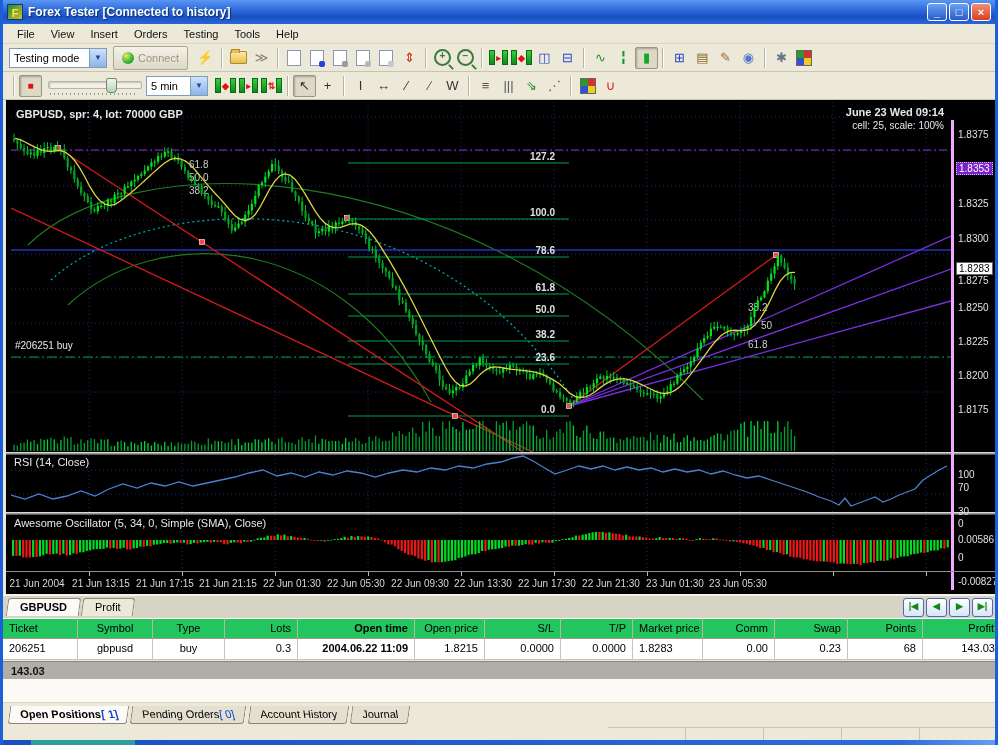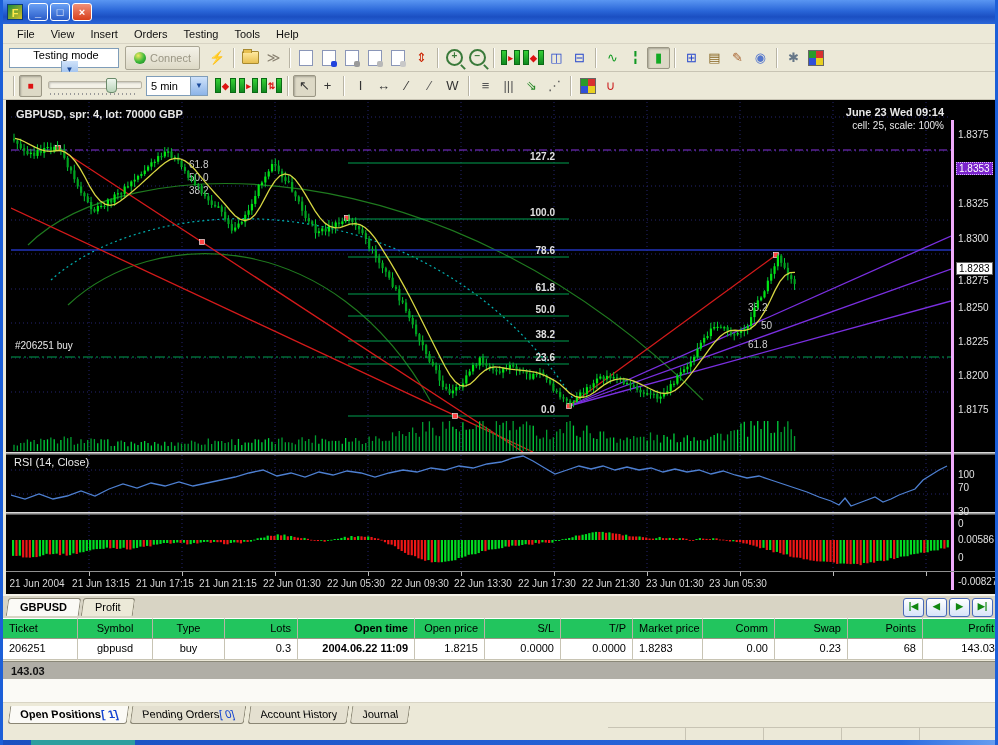--- a/index.html
+++ b/index.html
@@ -120,39 +120,40 @@
     background:linear-gradient(90deg,#1a50c0 0%,#2a6ae0 90%,#6aa0f0 100%);}
   .teal-seg{position:absolute;left:28px;top:0;width:104px;height:5px;background:#2e9e9e;}
 </style>
 </head>
 <body>
 
 <div id="screen">
 
   <div class="titlebar">
     <div class="app-icon">F</div>
+    <span class="title-text">Forex Tester [Connected to history]</span>
     <div class="win-btns">
       <span class="wbtn">_</span>
       <span class="wbtn">□</span>
       <span class="wbtn close">×</span>
     </div>
   </div>
 
   <div class="menubar" id="menubar">
       <span class="menu-item">File</span>
       <span class="menu-item">View</span>
       <span class="menu-item">Insert</span>
       <span class="menu-item">Orders</span>
       <span class="menu-item">Testing</span>
       <span class="menu-item">Tools</span>
       <span class="menu-item">Help</span>
     </div>
 
   <div class="toolbar tb1">
-    <div class="combo" style="width:110px;flex-direction:column;">
+    <div class="combo" style="width:98px;">
       <span class="val">Testing mode</span>
       <span class="combo-btn">▼</span>
     </div>
     <div class="connect-btn">
       <span class="sphere"></span>
       <span class="connect-label">Connect</span>
     </div>
     <span id="tb1-icons" style="display:inline-flex;align-items:center;">
         <span class="tbtn">
           <span style="color: rgb(106, 90, 32); font-size: 13px;">⚡</span>
@@ -1417,20 +1418,21 @@
         <rect x="925.6000000000042" y="25" width="2.2" height="10.34386175492811" fill="#00dd22"></rect>
         <rect x="928.9500000000043" y="25" width="2.2" height="8.348692643073468" fill="#00dd22"></rect>
         <rect x="932.3000000000043" y="25" width="2.2" height="8.638993690109874" fill="#ee1616"></rect>
         <rect x="935.6500000000043" y="25" width="2.2" height="7.425223270937567" fill="#00dd22"></rect>
       </svg>
 
     <span class="chart-label" style="left:10px;top:8px;">GBPUSD, spr: 4, lot: 70000 GBP</span>
     <span class="chart-label" style="right:54px;top:6px;">June 23 Wed 09:14</span>
     <span class="chart-label plain" style="right:54px;top:20px;font-size:10px;">cell: 25, scale: 100%</span>
     <span class="chart-label" style="left:8px;top:356px;font-weight:normal;">RSI (14, Close)</span>
+    <span class="chart-label" style="left:8px;top:417px;font-weight:normal;">Awesome Oscillator (5, 34, 0, Simple (SMA), Close)</span>
 
     <div class="price-axis" id="price-axis">
         <span class="axis-label " style="top: 9px;">1.8375</span>
         <span class="axis-label bid" style="top: 42px;">1.8353</span>
         <span class="axis-label " style="top: 78px;">1.8325</span>
         <span class="axis-label " style="top: 113px;">1.8300</span>
         <span class="axis-label market" style="top: 142px;">1.8283</span>
         <span class="axis-label " style="top: 155px;">1.8275</span>
         <span class="axis-label " style="top: 182px;">1.8250</span>
         <span class="axis-label " style="top: 216px; text-align: right;">1.8225</span>

